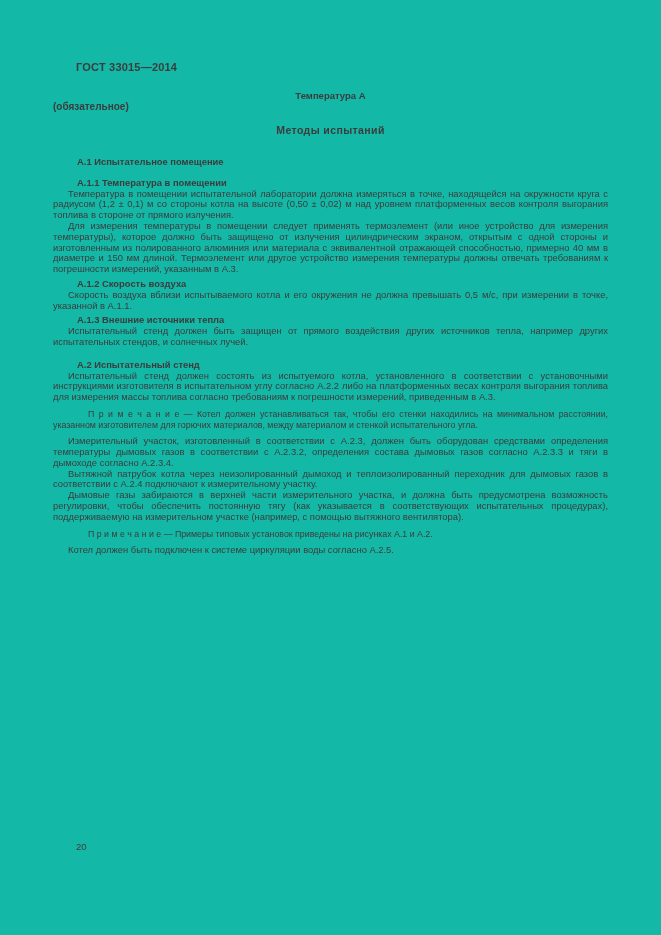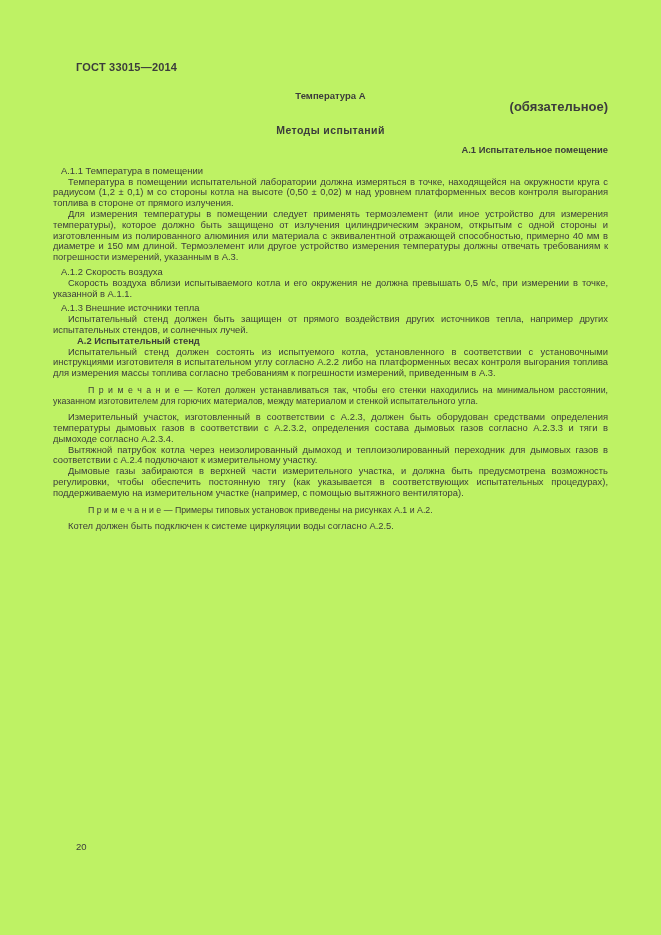--- a/index.html
+++ b/index.html
@@ -1,21 +1,21 @@
 <!DOCTYPE html>
 <html lang="ru"><head>
 <meta charset="utf-8">
 <style>
   * { margin: 0; padding: 0; box-sizing: border-box; }
   html, body { background: #fcfcfc; }
   .page {
     position: relative;
     width: 661px;
     height: 935px;
-    background: #bef264;
+    background: #14b8a6;
     font-family: "Liberation Sans", sans-serif;
     color: #3c3c3c;
     overflow: hidden;
   }
   .content {
     position: absolute;
     left: 53px;
     top: 0;
     width: 555px;
     padding-top: 61px;
@@ -27,44 +27,45 @@
     letter-spacing: 0.2px;
   }
   .appendix-name {
     margin-top: 17px;
     text-align: center;
     font-size: 9.5px;
     font-weight: bold;
     line-height: 11px;
   }
   .appendix-kind {
-    text-align: right;
-    font-size: 13px;
+    text-align: left;
+    font-size: 10px;
     font-weight: bold;
     line-height: 11px;
   }
   .appendix-title {
     margin-top: 12px;
     text-align: center;
     font-size: 10.5px;
     font-weight: bold;
     letter-spacing: 0.4px;
   }
   .h-sec {
+    margin-top: 12px;
     margin-left: 24px;
     font-size: 9.4px;
     font-weight: bold;
     line-height: 10.8px;
   }
-  .h-sec.first { margin-top: 9px; text-align: right; }
+  .h-sec.first { margin-top: 21px; }
   .h-sub {
     margin-top: 4px;
-    margin-left: 8px;
+    margin-left: 24px;
     font-size: 9.4px;
-    font-weight: normal;
+    font-weight: bold;
     line-height: 10.8px;
   }
   .h-sub.after-sec { margin-top: 10px; }
   .para {
     font-size: 9.4px;
     line-height: 10.8px;
     text-align: justify;
     text-indent: 15px;
   }
   .para.gap-top { }

